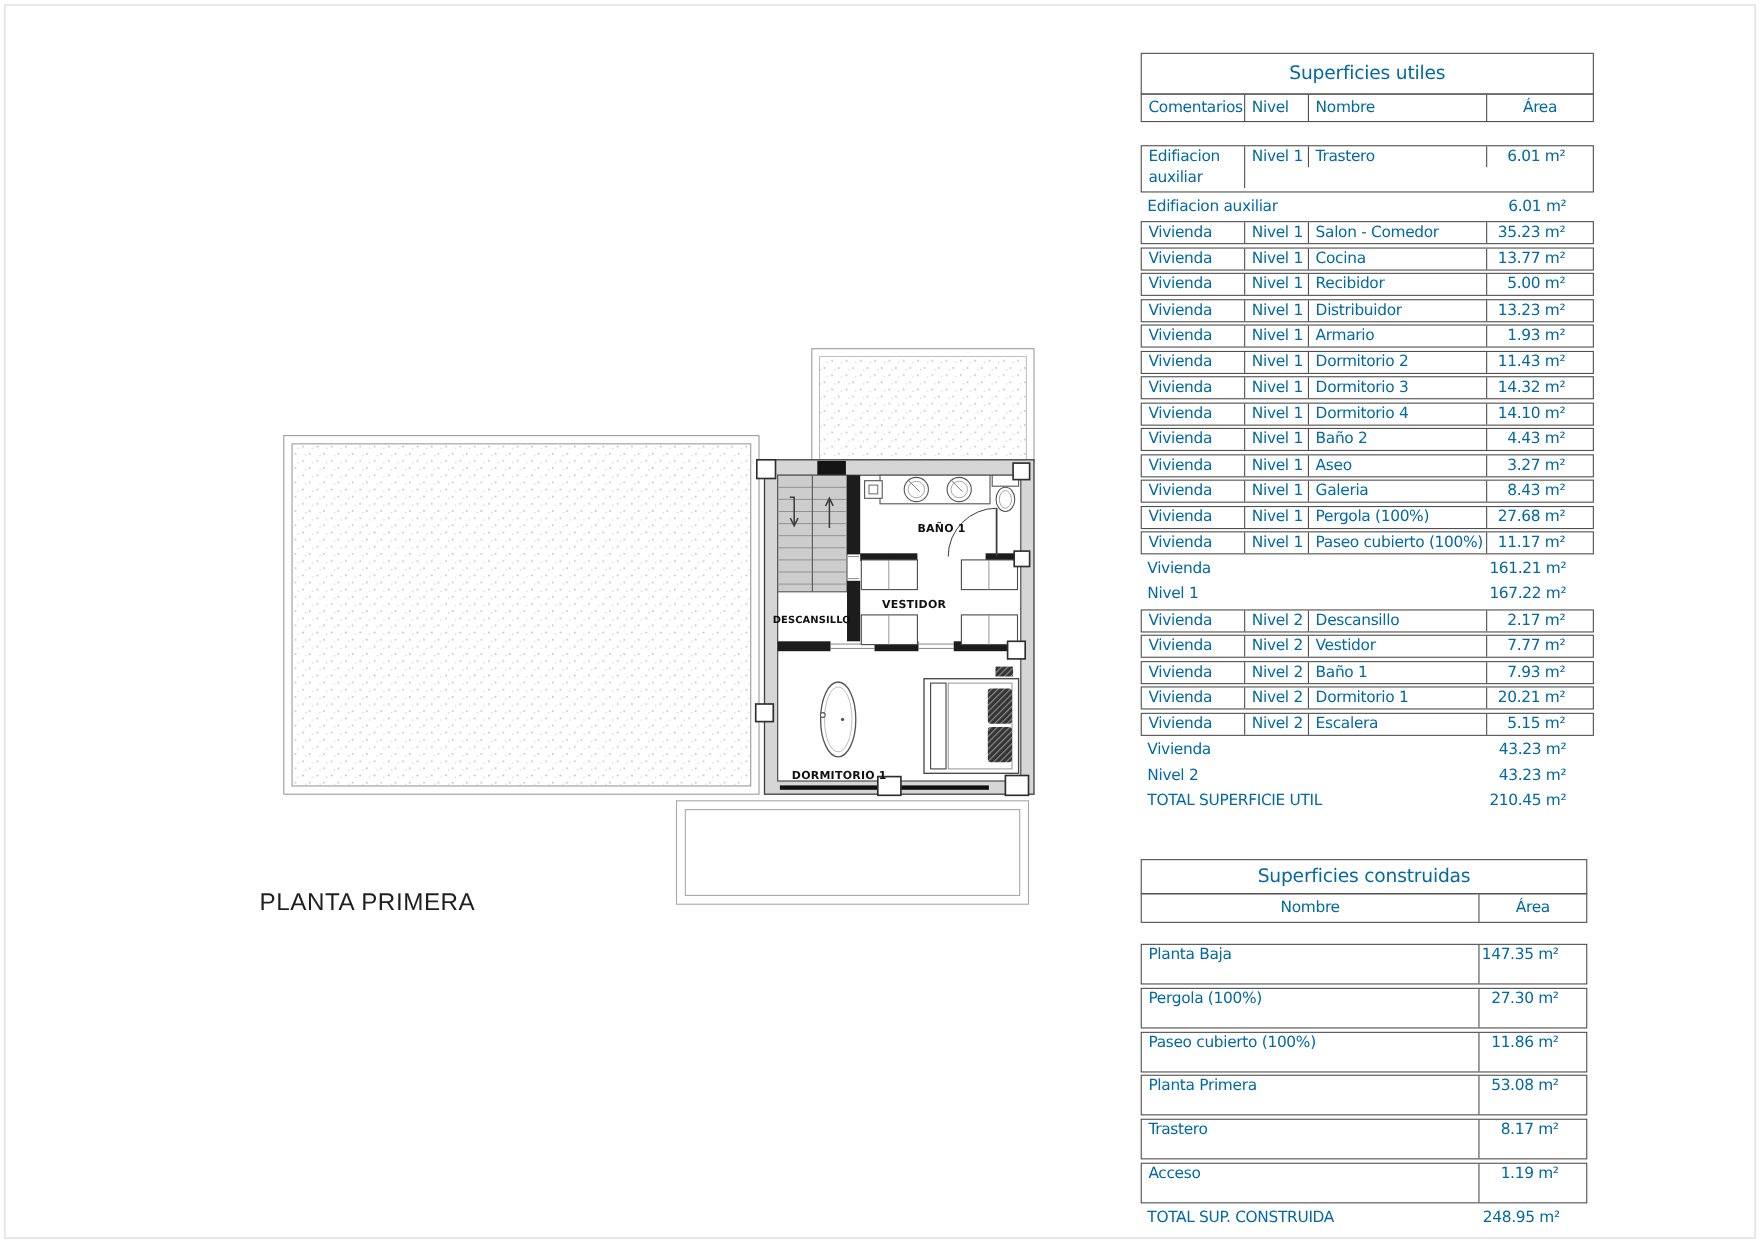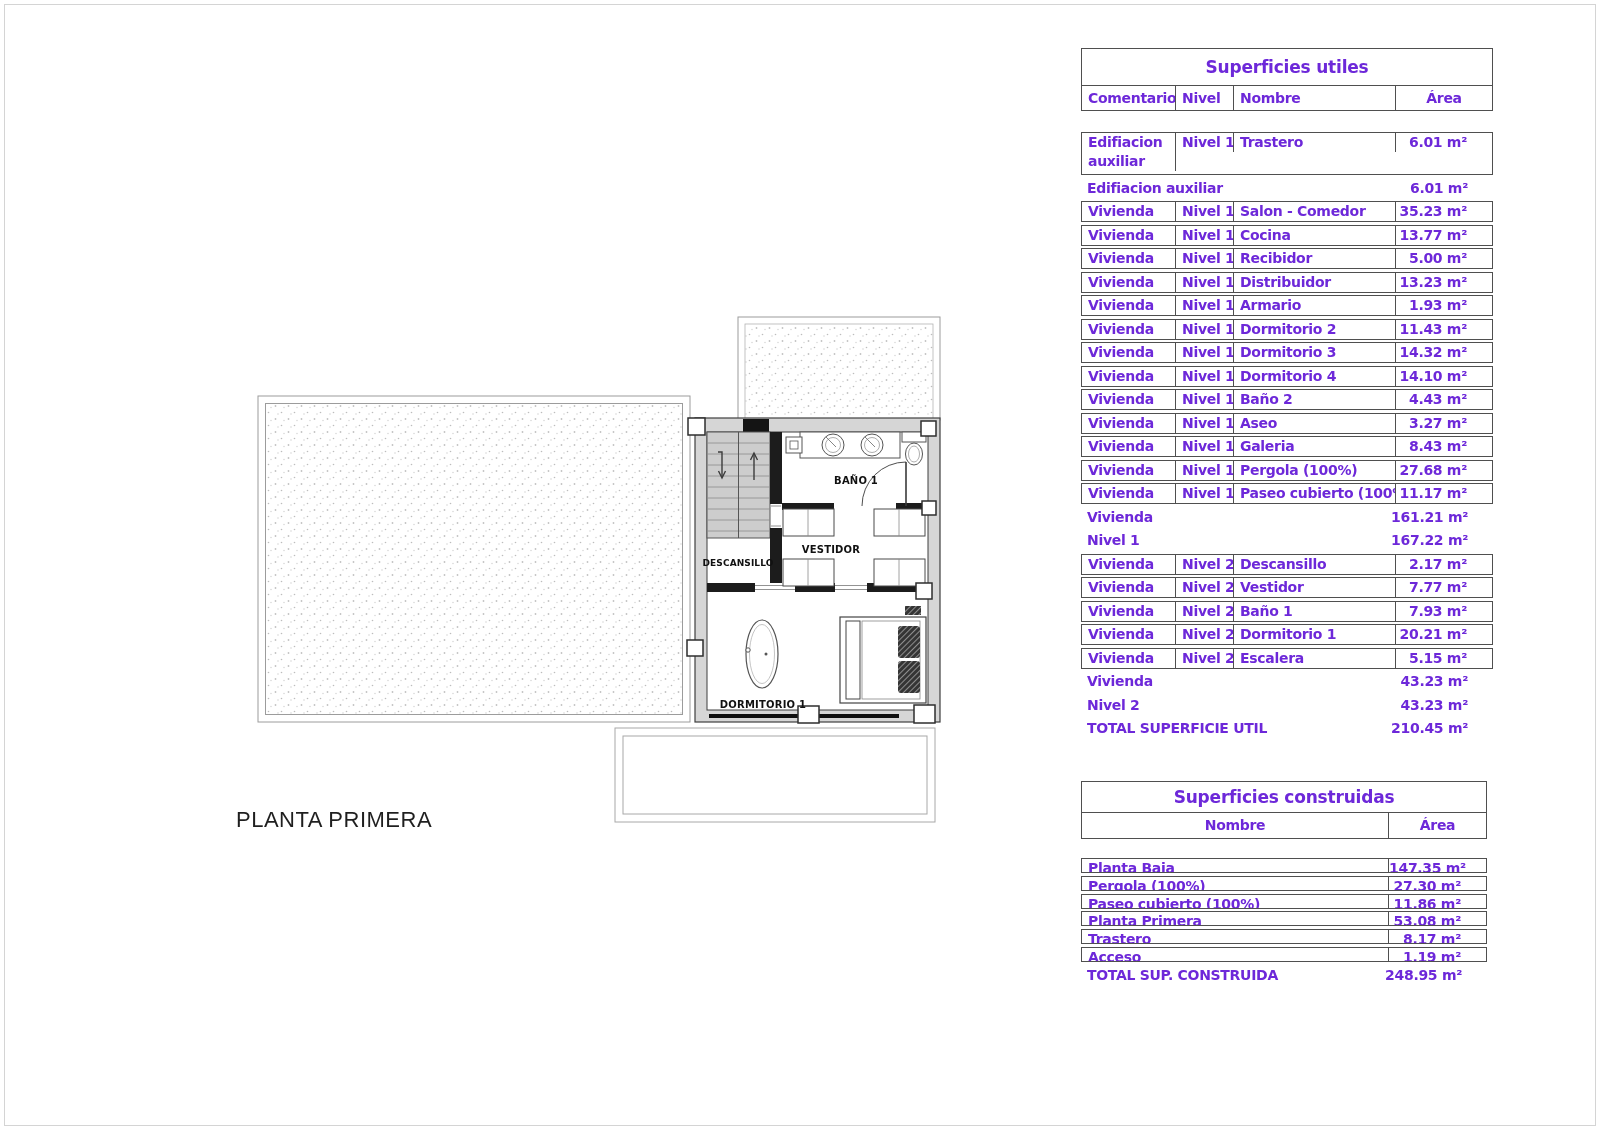--- a/index.html
+++ b/index.html
@@ -1,42 +1,42 @@
 <!DOCTYPE html>
 <html><head>
 <meta charset="utf-8">
 <style>
   html,body{margin:0;padding:0;background:#ffffff;}
   body{position:relative;width:1600px;height:1130px;overflow:hidden;
        font-family:"DejaVu Sans",sans-serif;color:#101010;}
   .page-border{position:absolute;inset:4px;border:1px solid #d4d4d4;pointer-events:none;}
 
   
-  .sched{position:absolute;font-weight:bold;font-size:14px;letter-spacing:-0.3px;color:#6d28d9;margin-left:44px;}
+  .sched{position:absolute;font-weight:normal;font-size:14px;letter-spacing:-0.3px;color:#0369a1;}
   .su{left:1037px;top:48px;width:412px;}
   .sc{left:1037px;top:781px;width:406px;}
   .t-title{box-sizing:border-box;border:1px solid #4f4f4f;height:38px;line-height:36px;
            text-align:center;font-size:17px;letter-spacing:-0.2px;}
   .t-head{box-sizing:border-box;display:flex;border:1px solid #4f4f4f;margin-top:-1px;height:26px;line-height:24px;}
   .gap1{height:21px;}  .gap2{height:19px;}
   .c{box-sizing:border-box;border-right:1px solid #4f4f4f;padding-left:6px;overflow:hidden;white-space:nowrap;}
   .c:last-child{border-right:none;}
   .c1{width:94px;} .c2{width:58px;} .c3{width:162px;} .c4{flex:1;}
   .area{text-align:right;padding-left:0;padding-right:25px;}
   .hcenter{text-align:center;padding-left:0;}
   .trow{box-sizing:border-box;display:flex;border:1px solid #4f4f4f;height:21px;line-height:19px;
         margin-bottom:2.5px;background:#fff;}
   .trow.tall{height:43px;align-items:flex-start;}
   .trow.tall .c1{white-space:normal;line-height:19px;}
   .srow{box-sizing:border-box;display:flex;justify-content:space-between;height:21px;line-height:21px;
         margin-bottom:2.5px;padding-left:6px;}
   .svalue{padding-right:25px;}
   
   .n2{width:307px;} .a2{flex:1;}
-  .trow2{box-sizing:border-box;display:flex;border:1px solid #4f4f4f;height:15px;line-height:19px;
+  .trow2{box-sizing:border-box;display:flex;border:1px solid #4f4f4f;height:37px;line-height:19px;
          margin-bottom:2.8px;background:#fff;}
   .sc .t-title{height:32px;line-height:31px;}
   .sc .t-head{height:27px;line-height:25px;}
 
   
   .plan-title{position:absolute;left:236px;top:807px;font-family:"Liberation Sans",sans-serif;
               font-weight:normal;font-size:22px;letter-spacing:0.5px;color:#1f1f1f;}
 
   svg text{font-family:"DejaVu Sans",sans-serif;font-weight:bold;fill:#111;}
 </style>

